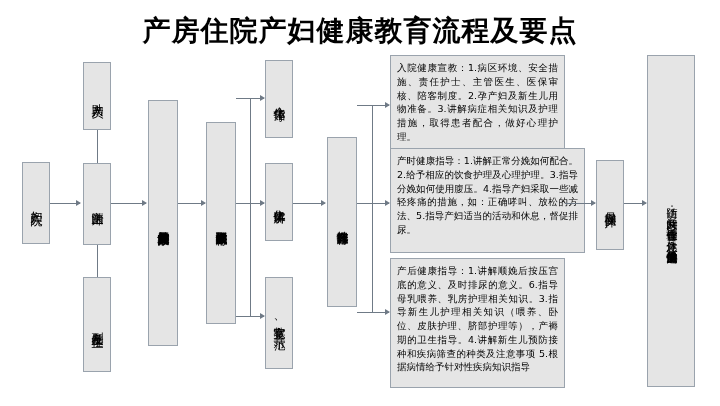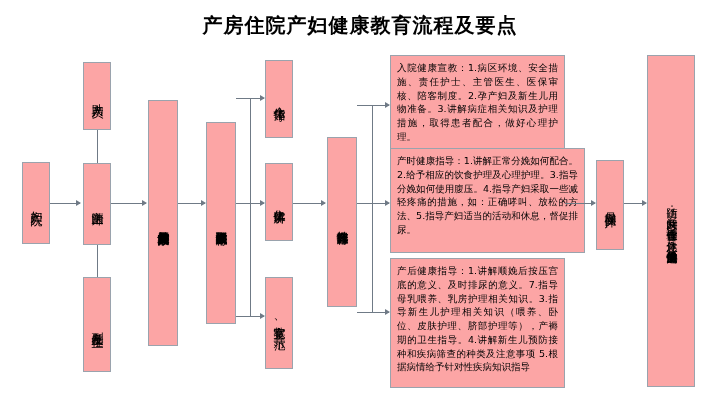--- a/index.html
+++ b/index.html
@@ -18,31 +18,31 @@
     position: relative;
     width: 720px;
     height: 406px;
   }
   .title {
     position: absolute;
     left: 0;
     top: 12px;
     width: 720px;
     text-align: center;
-    font-size: 20px;
+    font-size: 28px;
     font-weight: bold;
     color: #000;
     letter-spacing: 1px;
     font-family: "DejaVu Sans", "Liberation Sans", sans-serif;
   }
   .node {
     position: absolute;
     box-sizing: border-box;
     border: 1px solid #9aa3ad;
-    background: #fca5a5;
+    background: #e5e5e5;
     color: #000;
     display: flex;
     align-items: center;
     justify-content: center;
     line-height: 1.25;
   }
   
   .vtext {
     writing-mode: vertical-rl;
     text-orientation: upright;
@@ -145,21 +145,21 @@
   <div class="arrow" style="left:357px; top:312px; width:32px;"></div>
   <div class="vline" style="left:372px; top:105px; height:207px;"></div>
 
   <div class="node" style="left:390px; top:55px; width:175px; height:95px; align-items:flex-start;">
     <span class="para">入院健康宣教：1.病区环境、安全措施、责任护士、主管医生、医保审核、陪客制度。2.孕产妇及新生儿用物准备。3.讲解病症相关知识及护理措施，取得患者配合，做好心理护理。</span>
   </div>
   <div class="node" style="left:390px; top:148px; width:195px; height:105px; align-items:flex-start;">
     <span class="para">产时健康指导：1.讲解正常分娩如何配合。2.给予相应的饮食护理及心理护理。3.指导分娩如何使用腹压。4.指导产妇采取一些减轻疼痛的措施，如：正确哮叫、放松的方法、5.指导产妇适当的活动和休息，督促排尿。</span>
   </div>
   <div class="node" style="left:390px; top:258px; width:175px; height:130px; align-items:flex-start;">
-    <span class="para">产后健康指导：1.讲解顺娩后按压宫底的意义、及时排尿的意义。7.指导母乳喂养、乳房护理相关知识。3.指导新生儿护理相关知识（喂养、卧位、皮肤护理、脐部护理等），产褥期的卫生指导。4.讲解新生儿预防接种和疾病筛查的种类及注意事项 5.根据病情给予针对性疾病知识指导</span>
+    <span class="para">产后健康指导：1.讲解顺娩后按压宫底的意义、及时排尿的意义。6.指导母乳喂养、乳房护理相关知识。3.指导新生儿护理相关知识（喂养、卧位、皮肤护理、脐部护理等），产褥期的卫生指导。4.讲解新生儿预防接种和疾病筛查的种类及注意事项 5.根据病情给予针对性疾病知识指导</span>
   </div>
 
   <div class="arrow" style="left:565px; top:203px; width:30px;"></div>
 
   <div class="node" style="left:596px; top:160px; width:28px; height:90px;">
     <span class="vtext">母婴回产休</span>
   </div>
 
   <div class="arrow" style="left:624px; top:203px; width:22px;"></div>
 

